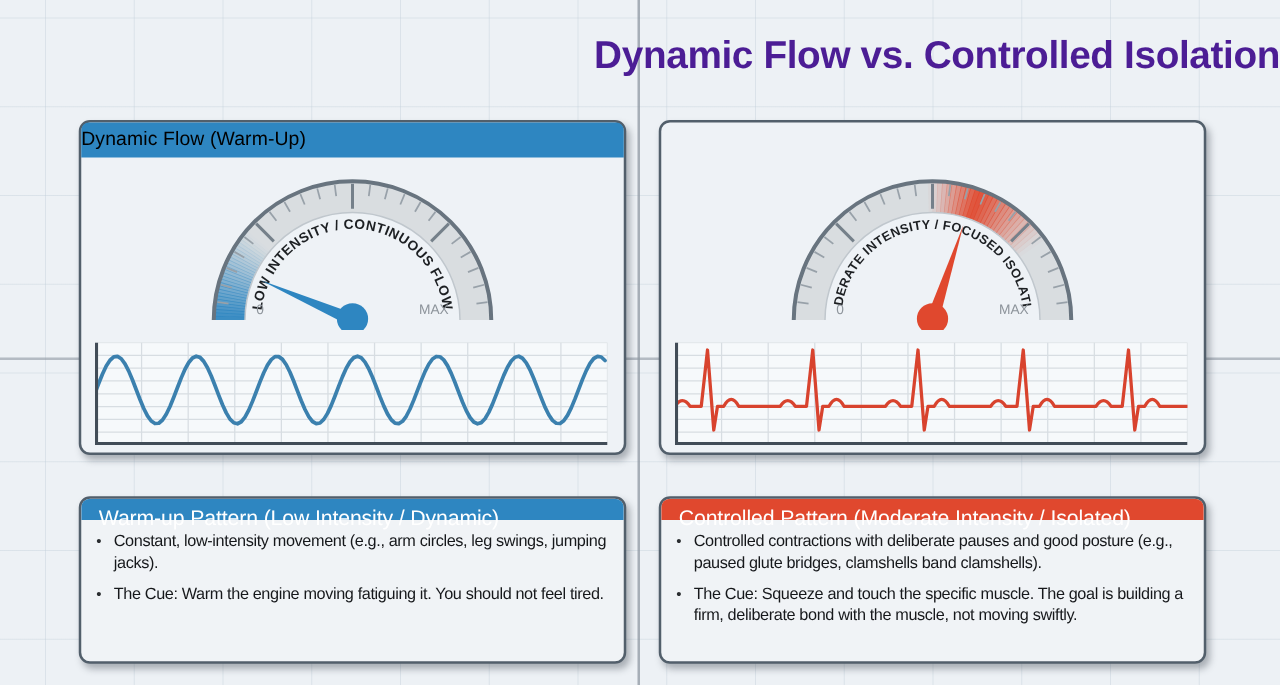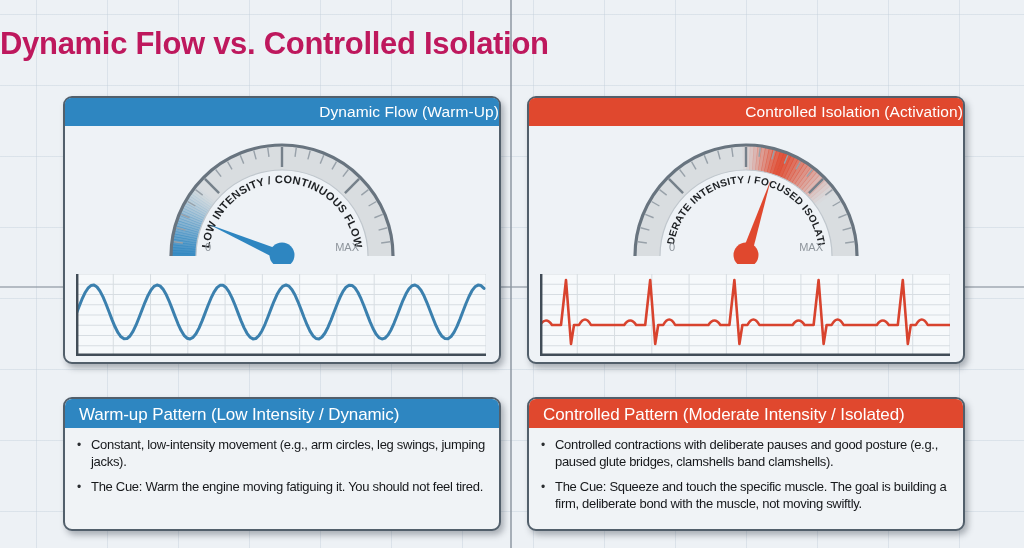--- a/index.html
+++ b/index.html
@@ -5,33 +5,33 @@
   html,body{margin:0;padding:0;}
   body{width:1024px;height:548px;overflow:hidden;font-family:"Liberation Sans",sans-serif;}
   .stage{position:absolute;inset:0;width:1024px;height:548px;background:#edf1f5;}
   .bg-grid{position:absolute;inset:0;
     background-image:
       linear-gradient(to right, rgba(197,209,219,.45) 1px, transparent 1px),
       linear-gradient(to bottom, rgba(197,209,219,.45) 1px, transparent 1px);
     background-size:71px 71px;background-position:36px 14px;}
   .vline{position:absolute;top:0;bottom:0;left:510px;width:2px;background:#8d97a1;opacity:.75;}
   .hline{position:absolute;left:0;right:0;top:286px;height:2px;background:#8d97a1;opacity:.6;}
-  .page-title{position:absolute;top:26px;left:0;width:1024px;text-align:left;
-    font-size:31px;font-weight:600;color:#be185d;letter-spacing:-.3px;z-index:2;}
+  .page-title{position:absolute;top:26px;left:0;width:1024px;text-align:right;
+    font-size:31px;font-weight:600;color:#4c1d95;letter-spacing:-.3px;z-index:2;}
   .panel{position:absolute;width:434px;height:264px;top:96px;background:#eef2f6;
     border:2px solid #525f6b;border-radius:9px;box-shadow:3px 4px 6px rgba(40,50,60,.35);z-index:1;}
   .panel.left{left:63px;} .panel.right{left:527px;}
-  .panel-header{height:28px;line-height:28px;text-align:right;color:#ffffff;font-size:15.5px;
+  .panel-header{height:28px;line-height:28px;text-align:left;color:#000000;font-size:15.5px;
     font-weight:500;border-radius:6px 6px 0 0;letter-spacing:.1px;}
   .gauge-wrap{position:absolute;top:34px;left:50%;transform:translateX(-50%);width:240px;height:132px;}
   .wave-wrap{position:absolute;top:176px;left:11px;width:410px;height:82px;}
   .card{position:absolute;width:434px;height:130px;top:397px;background:#f0f3f6;
     border:2px solid #525f6b;border-radius:9px;box-shadow:3px 4px 6px rgba(40,50,60,.35);z-index:1;overflow:hidden;}
   .card.left{left:63px;} .card.right{left:527px;}
-  .card-header{height:29px;line-height:31px;color:#fff;font-size:17px;font-weight:500;
+  .card-header{height:17px;line-height:31px;color:#fff;font-size:17px;font-weight:500;
     padding-left:14px;border-radius:6px 6px 0 0;letter-spacing:-.1px;}
   .card-body{padding:9px 12px 6px 12px;}
   .bullets{list-style:none;margin:0;padding:0;}
   .bullets li{display:flex;margin-bottom:9px;font-size:13px;line-height:1.28;color:#16181b;letter-spacing:-.3px;}
   .bullets .mark{flex:0 0 14px;color:#2a2d30;font-size:12px;padding-top:1px;}
   .bullets b{font-weight:400;}
   svg text{font-family:"Liberation Sans",sans-serif;}
 </style>
 </head>
 <body>
@@ -128,21 +128,20 @@
           <line x1="0" y1="51.25" x2="410" y2="51.25" stroke="#d7dde2" stroke-width="1"></line>
           <line x1="0" y1="61.5" x2="410" y2="61.5" stroke="#d7dde2" stroke-width="1"></line>
           <line x1="0" y1="71.75" x2="410" y2="71.75" stroke="#d7dde2" stroke-width="1"></line>
           <path d="M0.0 40.4 L3.0 32.6 L6.0 25.2 L9.0 18.8 L12.0 14.2 L15.0 11.5 L18.0 11.1 L21.0 13.0 L24.0 17.1 L27.0 22.9 L30.0 30.0 L33.0 37.8 L36.0 45.6 L39.0 52.8 L42.0 58.7 L45.0 62.8 L48.0 64.8 L51.0 64.6 L54.0 62.0 L57.0 57.4 L60.0 51.2 L63.0 43.8 L66.0 36.0 L69.0 28.3 L72.0 21.4 L75.0 16.0 L78.0 12.4 L81.0 11.0 L84.0 11.9 L87.0 15.1 L90.0 20.2 L93.0 26.8 L96.0 34.4 L99.0 42.3 L102.0 49.8 L105.0 56.3 L108.0 61.3 L111.0 64.2 L114.0 65.0 L117.0 63.4 L120.0 59.7 L123.0 54.1 L126.0 47.1 L129.0 39.4 L132.0 31.5 L135.0 24.2 L138.0 18.1 L141.0 13.7 L144.0 11.3 L147.0 11.3 L150.0 13.5 L153.0 17.8 L156.0 23.8 L159.0 31.0 L162.0 38.9 L165.0 46.6 L168.0 53.6 L171.0 59.3 L174.0 63.2 L177.0 64.9 L180.0 64.4 L183.0 61.5 L186.0 56.7 L189.0 50.3 L192.0 42.8 L195.0 34.9 L198.0 27.3 L201.0 20.6 L204.0 15.4 L207.0 12.1 L210.0 11.0 L213.0 12.2 L216.0 15.7 L219.0 21.0 L222.0 27.8 L225.0 35.4 L228.0 43.3 L231.0 50.7 L234.0 57.1 L237.0 61.8 L240.0 64.5 L243.0 64.9 L246.0 63.0 L249.0 59.0 L252.0 53.2 L255.0 46.1 L258.0 38.3 L261.0 30.5 L264.0 23.3 L267.0 17.4 L270.0 13.2 L273.0 11.2 L276.0 11.4 L279.0 13.9 L282.0 18.5 L285.0 24.7 L288.0 32.0 L291.0 39.9 L294.0 47.6 L297.0 54.5 L300.0 60.0 L303.0 63.6 L306.0 65.0 L309.0 64.1 L312.0 61.0 L315.0 55.9 L318.0 49.3 L321.0 41.7 L324.0 33.9 L327.0 26.3 L330.0 19.8 L333.0 14.8 L336.0 11.8 L339.0 11.0 L342.0 12.6 L345.0 16.3 L348.0 21.8 L351.0 28.8 L354.0 36.5 L357.0 44.3 L360.0 51.7 L363.0 57.8 L366.0 62.3 L369.0 64.6 L372.0 64.8 L375.0 62.6 L378.0 58.3 L381.0 52.3 L384.0 45.1 L387.0 37.3 L390.0 29.5 L393.0 22.5 L396.0 16.7 L399.0 12.8 L402.0 11.1 L405.0 11.6 L408.0 14.4 " stroke="#3b80ae" stroke-width="3" fill="none" stroke-linejoin="round" stroke-linecap="round"></path>
           <line x1="1.2" y1="0" x2="1.2" y2="82" stroke="#414c57" stroke-width="2.5"></line>
           <line x1="0" y1="80.8" x2="410" y2="80.8" stroke="#414c57" stroke-width="2.5"></line>
         </svg></div>
   </section>
 
   <section class="panel right">
-    <div class="panel-header" style="background: rgb(224, 72, 46);">Controlled Isolation (Activation)</div>
     <div class="gauge-wrap"><svg viewBox="0 0 240 132" width="240" height="132">
           <path d="M 21.5 123.99999999999999 A 98.5 98.5 0 0 1 218.5 124" stroke="#d9dde0" stroke-width="25" fill="none"></path>
           <path d="M 116.56239957480368 25.56000353861907 A 98.5 98.5 0 0 1 120.60169851748184 25.501837789255873" stroke="#e0482e" stroke-width="25" fill="none" opacity="0.027"></path>
           <path d="M 120 25.5 A 98.5 98.5 0 0 1 124.03886826627858 25.58283918377016" stroke="#e0482e" stroke-width="25" fill="none" opacity="0.096"></path>
           <path d="M 123.43760042519635 25.56000353861907 A 98.5 98.5 0 0 1 127.47111727623283 25.78374672873754" stroke="#e0482e" stroke-width="25" fill="none" opacity="0.173"></path>
           <path d="M 126.87101266379636 25.73994104940732 A 98.5 98.5 0 0 1 130.89426388062344 26.104315649261935" stroke="#e0482e" stroke-width="25" fill="none" opacity="0.255"></path>
           <path d="M 130.29605363186386 26.039593306225086 A 98.5 98.5 0 0 1 134.30413750260817 26.54415538149351" stroke="#e0482e" stroke-width="25" fill="none" opacity="0.340"></path>
           <path d="M 133.70855044456647 26.458595228955332 A 98.5 98.5 0 0 1 137.69658373642946 27.102730048470704" stroke="#e0482e" stroke-width="25" fill="none" opacity="0.428"></path>
           <path d="M 137.10434550019264 26.996436328297506 A 98.5 98.5 0 0 1 141.06746940891767 27.779359113003622" stroke="#e0482e" stroke-width="25" fill="none" opacity="0.519"></path>
           <path d="M 140.4793015455493 27.652461327720147 A 98.5 98.5 0 0 1 144.41268761512598 28.57321820680383" stroke="#e0482e" stroke-width="25" fill="none" opacity="0.612"></path>

